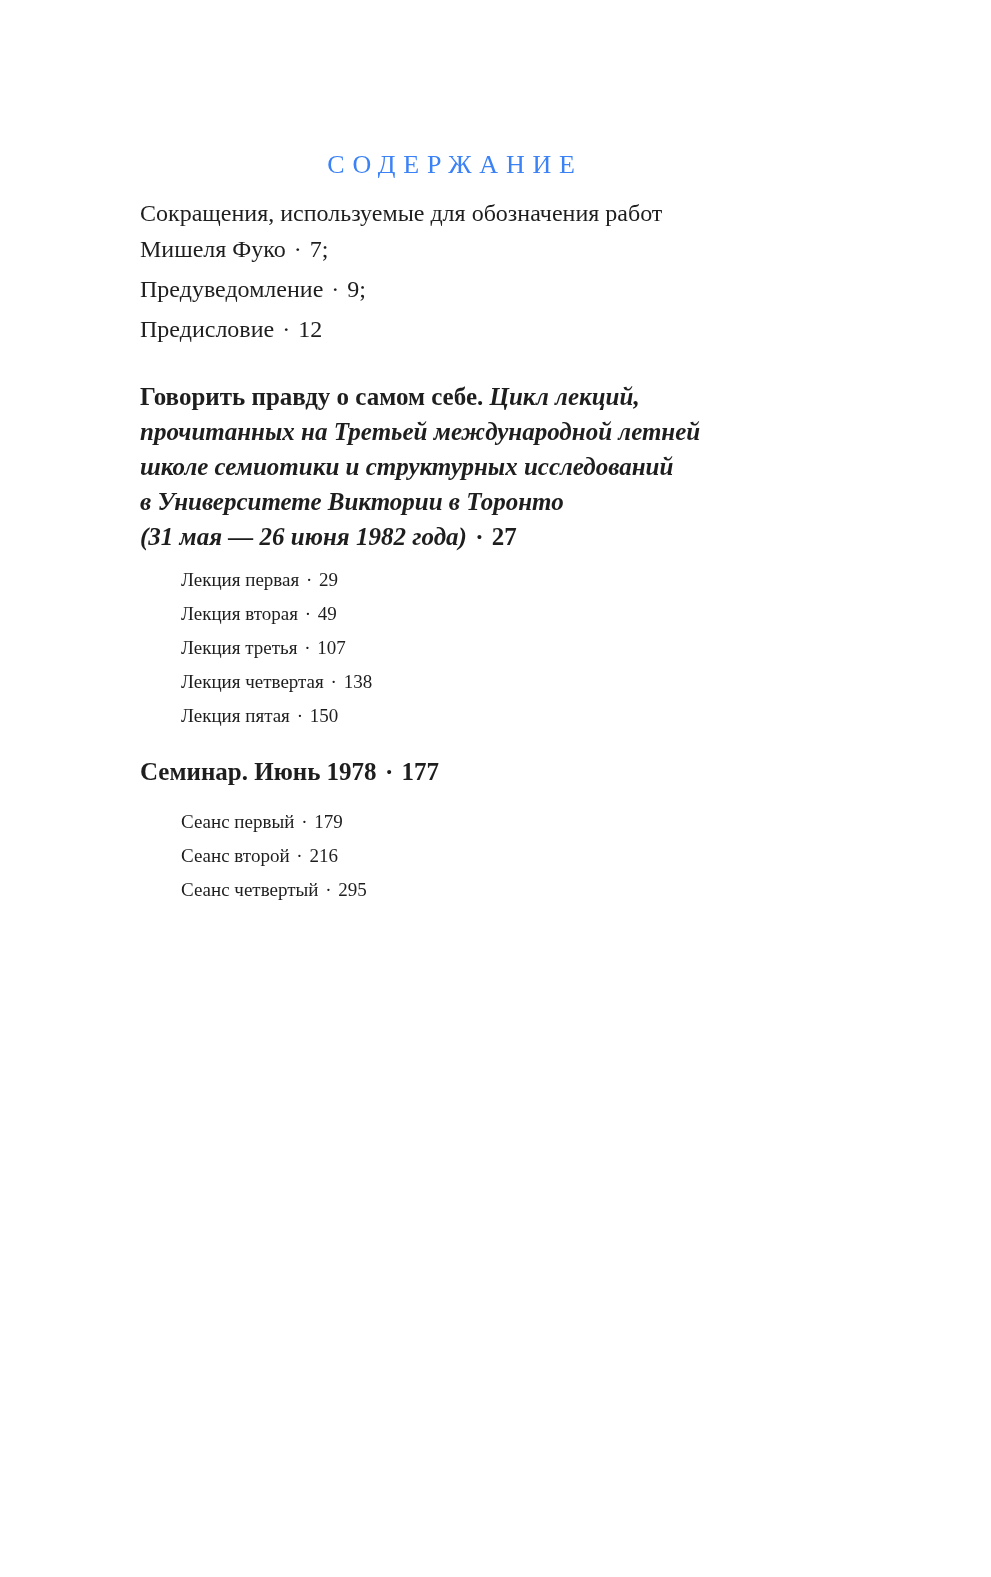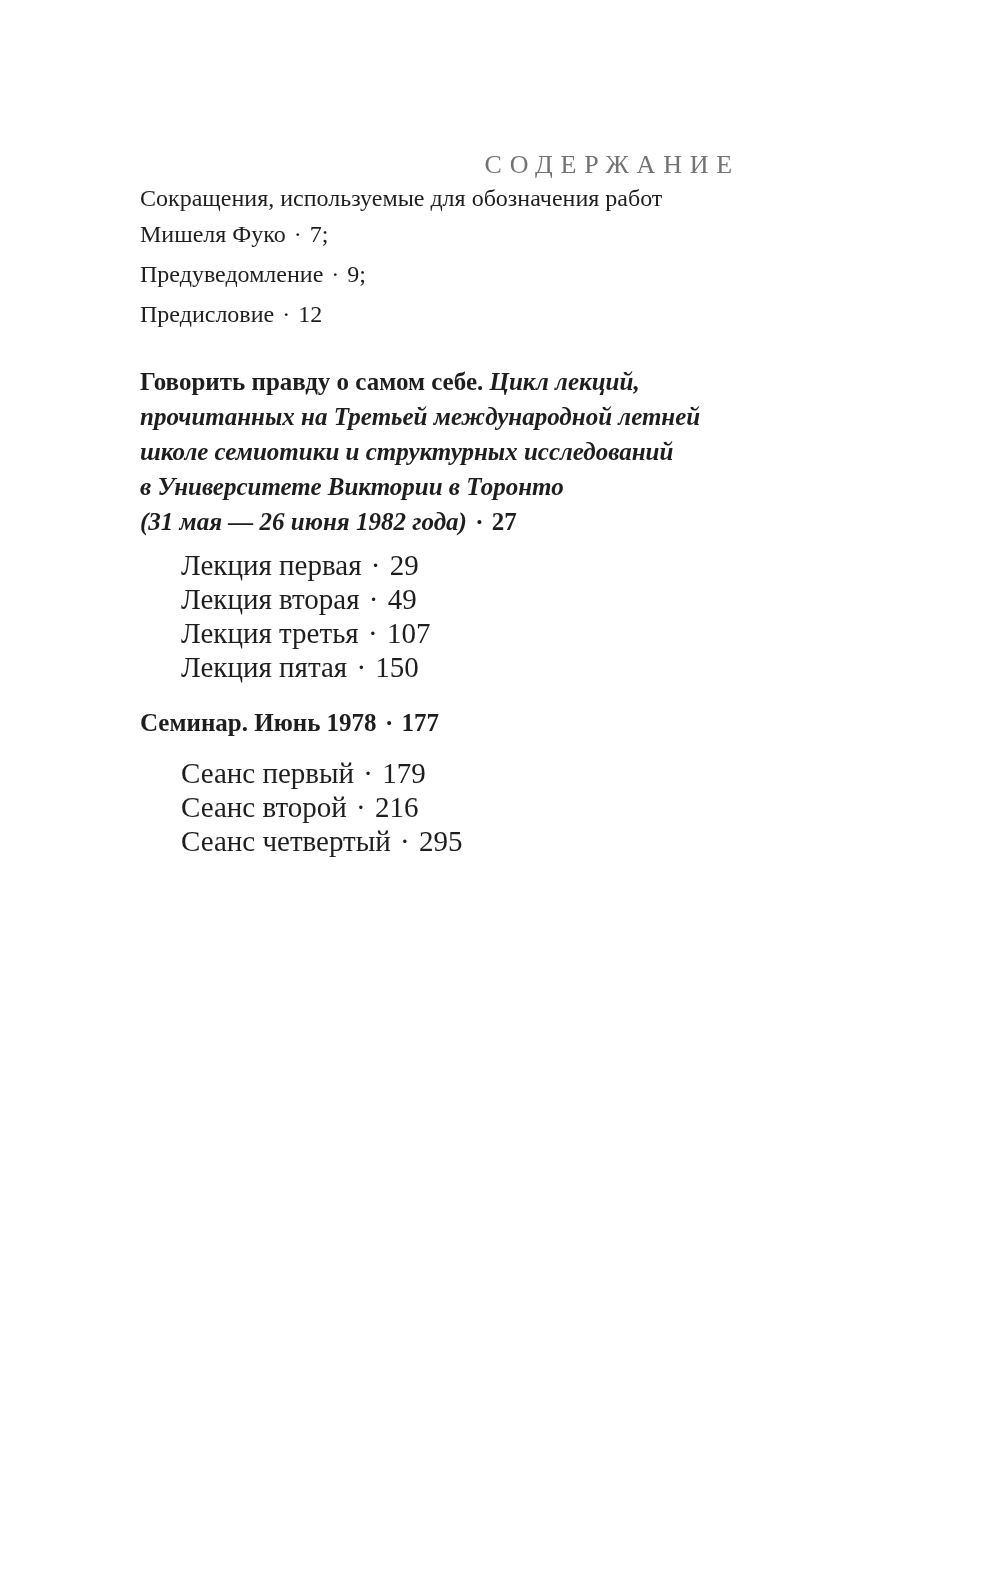--- a/index.html
+++ b/index.html
@@ -15,28 +15,28 @@
     color: #1e1e1e;
     overflow: hidden;
   }
   .page {
     position: absolute;
     left: 140px;
     top: 0;
     width: 640px;
   }
   .page-title {
-    margin: 0;
+    margin: 15px;
     margin-top: 150px;
     width: 600px;
-    text-align: right;
+    text-align: center;
     font-size: 26px;
     font-weight: normal;
     letter-spacing: 0.30em;
-    color: #737373;
+    color: #3b82f6;
   }
   .toc {
   }
   .entry {
     margin: 0 0 4px 0;
     font-size: 24px;
     line-height: 36px;
   }
   .entry-title, .section-title-italic {
     white-space: pre-wrap;
@@ -56,21 +56,21 @@
   }
   .section-title-italic {
     font-style: italic;
   }
   .sub-items {
     margin-top: 9px;
     padding-left: 41px;
   }
   .sub-entry {
     margin: 0;
-    font-size: 29px;
+    font-size: 19px;
     line-height: 34px;
   }
   .section-seminar {
     margin-top: 21px;
   }
   .section-seminar .sub-items {
     margin-top: 16px;
   }
 </style>
 </head>
@@ -92,20 +92,21 @@
     <div class="section section-lectures">
       <p class="section-head"><span class="section-title-roman">Говорить правду о самом себе.</span> <span class="section-title-italic">Цикл лекций,
 прочитанных на Третьей международной летней
 школе семиотики и структурных исследований
 в Университете Виктории в Торонто
 (31 мая — 26 июня 1982 года)</span> <span class="sep">·</span> <span class="entry-page">27</span></p>
       <div class="sub-items">
         <p class="sub-entry"><span class="entry-title">Лекция первая</span> <span class="sep">·</span> <span class="entry-page">29</span></p>
         <p class="sub-entry"><span class="entry-title">Лекция вторая</span> <span class="sep">·</span> <span class="entry-page">49</span></p>
         <p class="sub-entry"><span class="entry-title">Лекция третья</span> <span class="sep">·</span> <span class="entry-page">107</span></p>
+        <p class="sub-entry"><span class="entry-title">Лекция четвертая</span> <span class="sep">·</span> <span class="entry-page">138</span></p>
         <p class="sub-entry"><span class="entry-title">Лекция пятая</span> <span class="sep">·</span> <span class="entry-page">150</span></p>
       </div>
     </div>
 
     <div class="section section-seminar">
       <p class="section-head"><span class="section-title-roman">Семинар. Июнь 1978</span> <span class="sep">·</span> <span class="entry-page">177</span></p>
       <div class="sub-items">
         <p class="sub-entry"><span class="entry-title">Сеанс первый</span> <span class="sep">·</span> <span class="entry-page">179</span></p>
         <p class="sub-entry"><span class="entry-title">Сеанс второй</span> <span class="sep">·</span> <span class="entry-page">216</span></p>
         <p class="sub-entry"><span class="entry-title">Сеанс четвертый</span> <span class="sep">·</span> <span class="entry-page">295</span></p>

